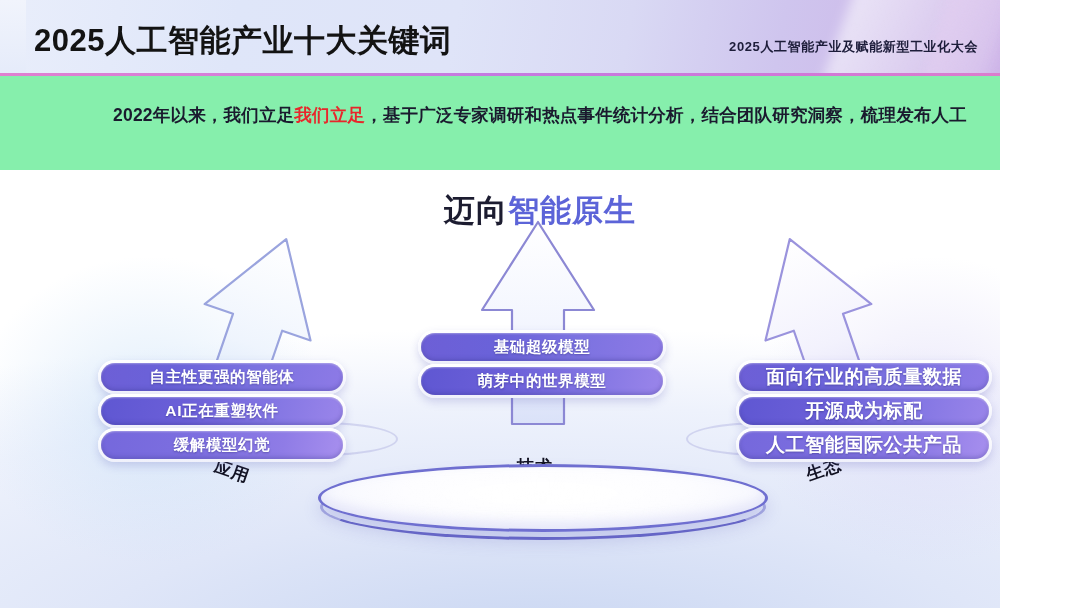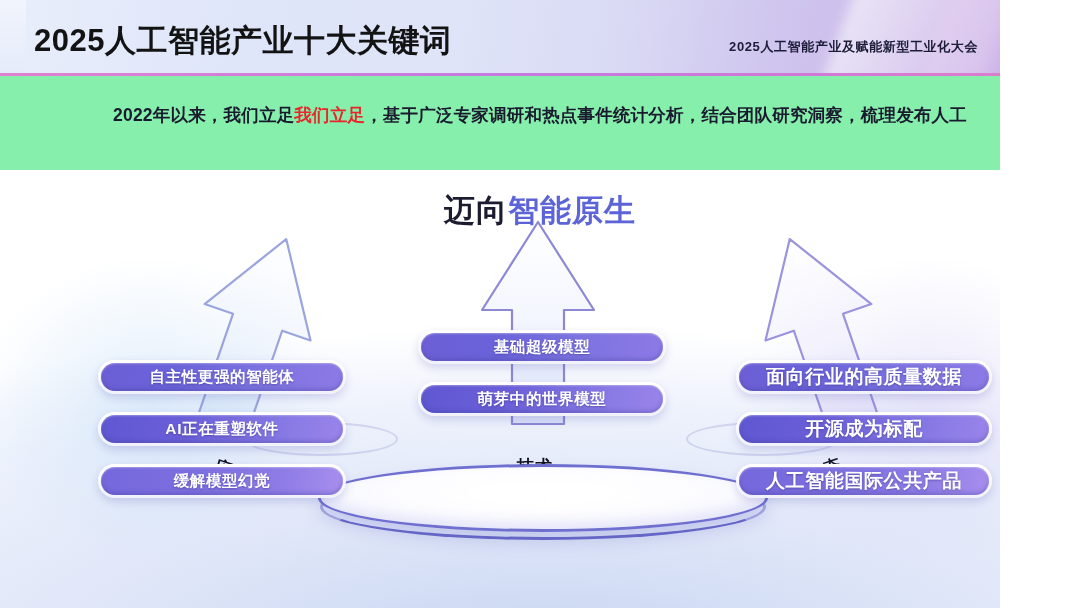--- a/index.html
+++ b/index.html
@@ -217,21 +217,21 @@
     border: 2px solid rgba(140,140,210,.28);
   }
   .ring-l { left: 244px; top: 252px; width: 150px; height: 30px; }
   .ring-r { left: 686px; top: 252px; width: 150px; height: 30px; }
 
   
   .col {
     position: absolute;
     display: flex;
     flex-direction: column;
-    gap: 18px;
+    gap: 0;
     align-items: flex-start;
   }
   .col-left  { left: 98px;  top: 190px; width: 248px; }
   .col-mid   { left: 418px; top: 160px; width: 248px; }
   .col-right { left: 736px; top: 190px; width: 256px; }
 
   .pill {
     position: relative;
     width: 100%;
     height: 34px;

